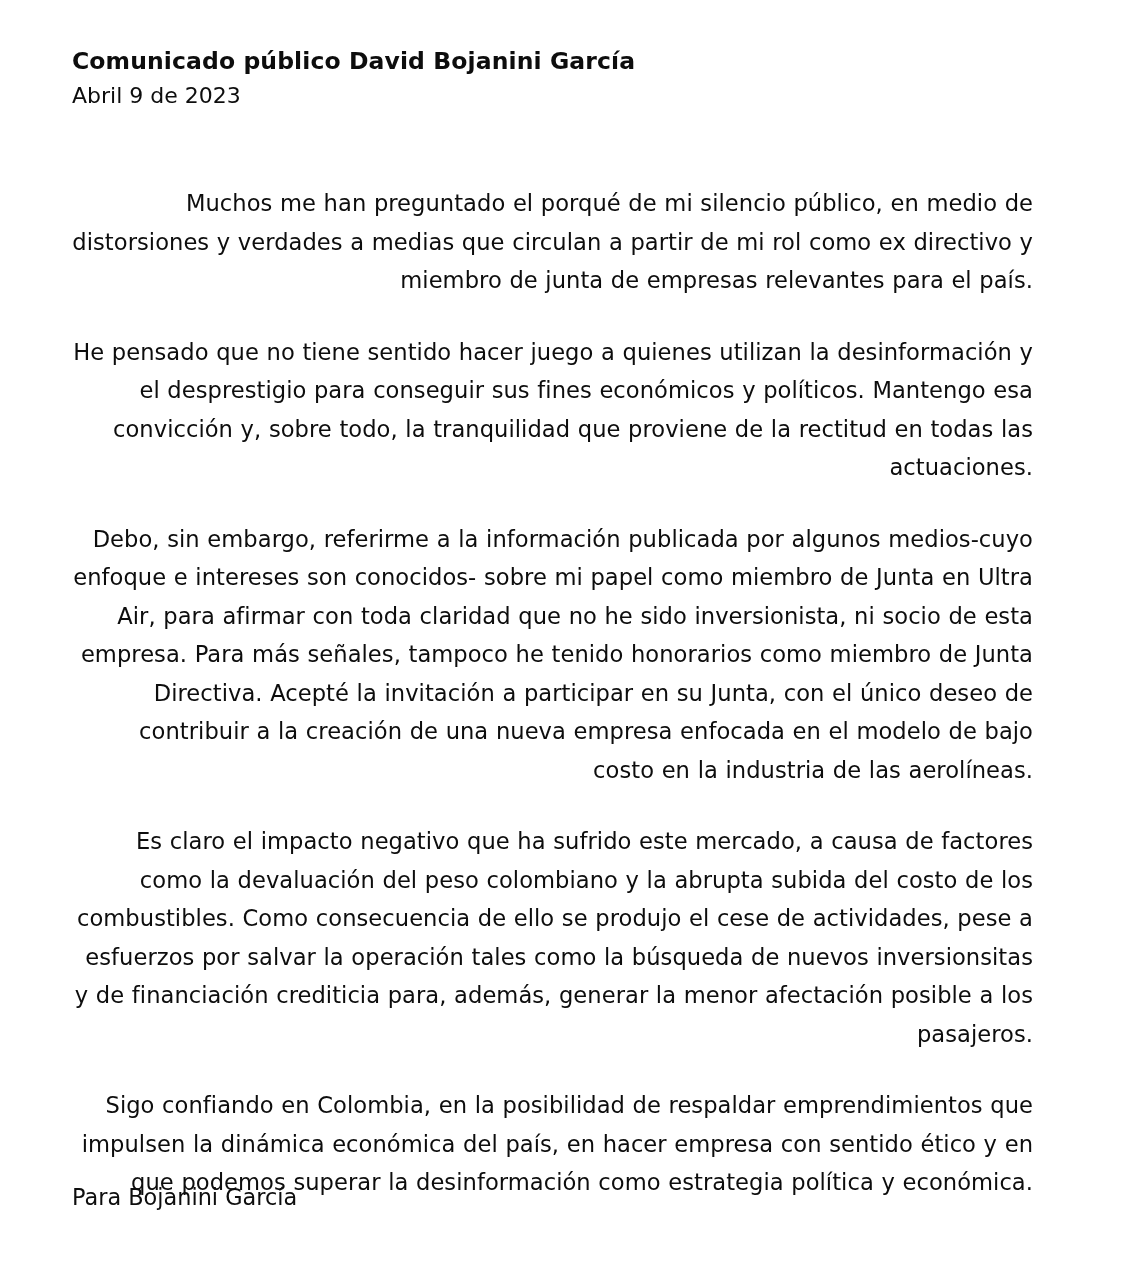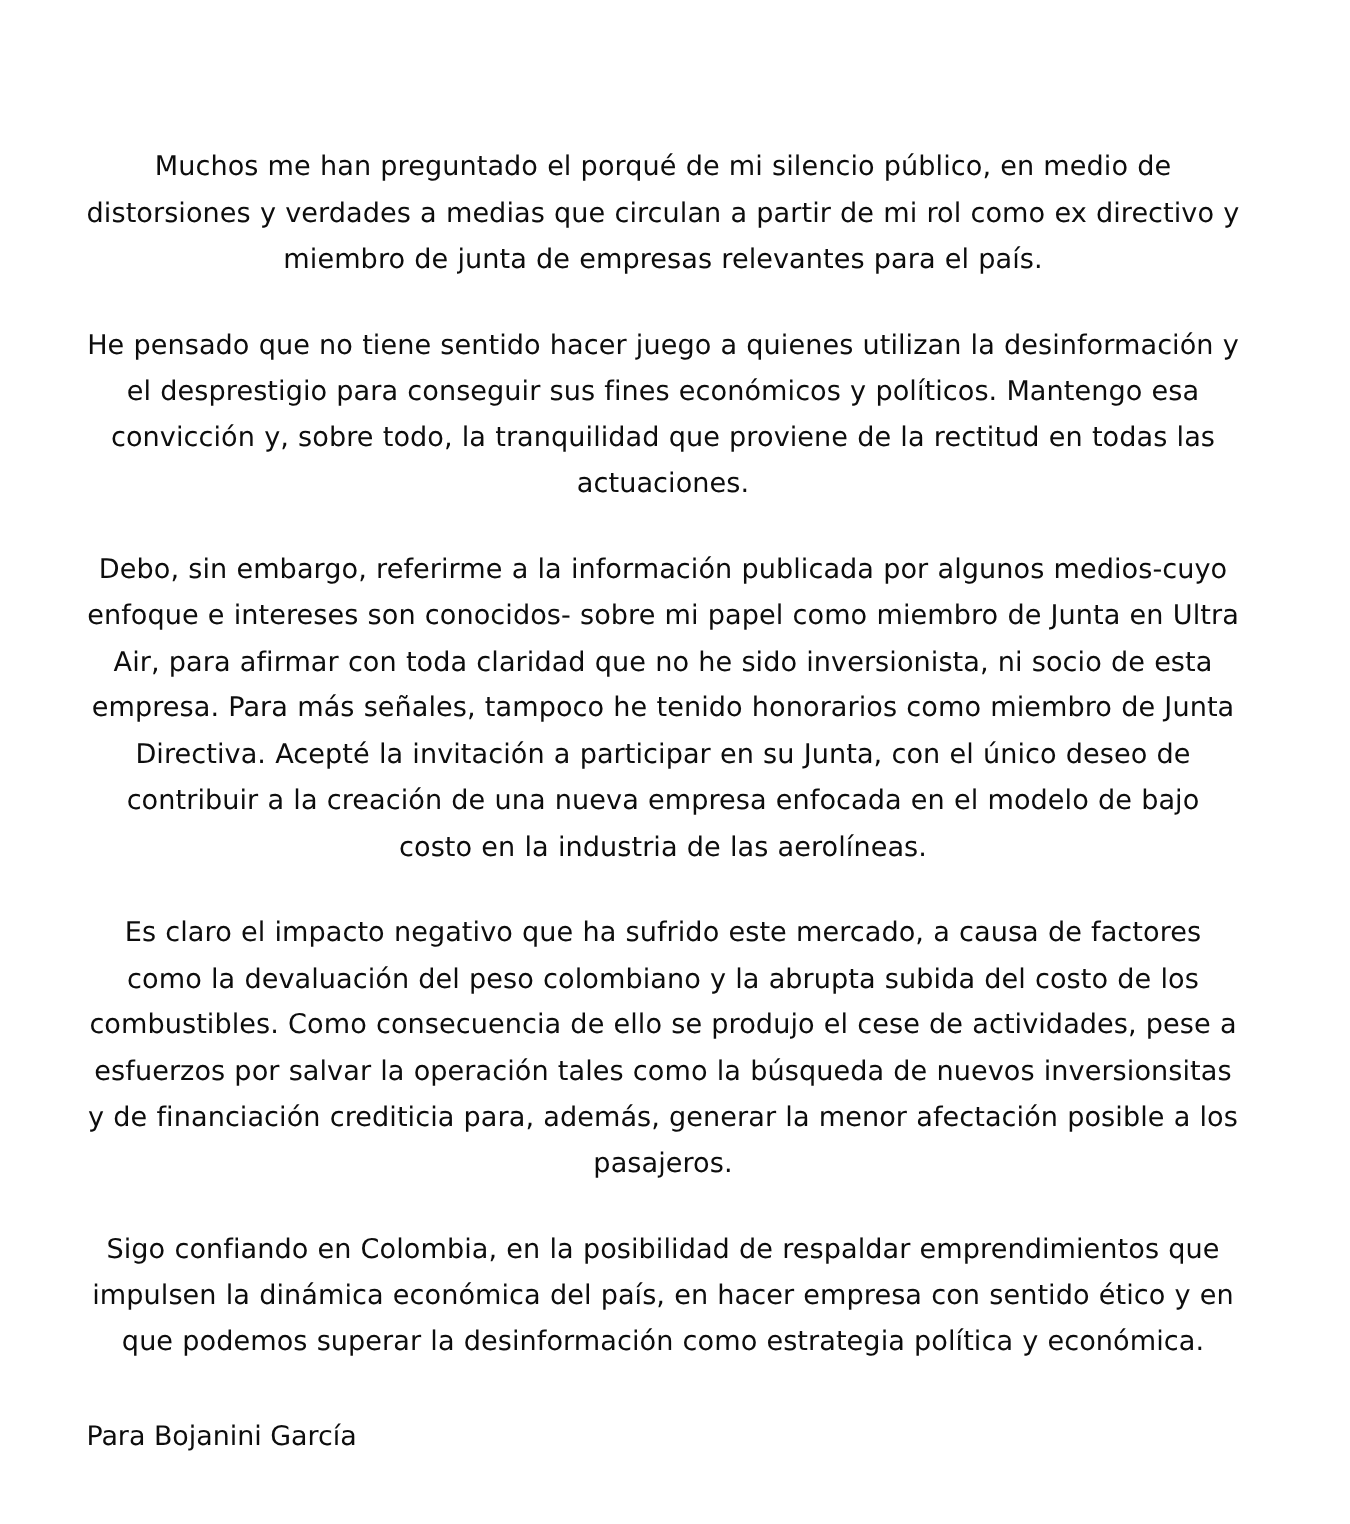--- a/index.html
+++ b/index.html
@@ -39,40 +39,44 @@
     line-height: 1.35;
     margin: 0;
   }
   .body-copy {
     margin-top: 74px;
   }
   .paragraph {
     font-size: 22.6px;
     line-height: 38.5px;
     margin: 0 0 33px 0;
-    text-align: center;
+    text-align: right;
     letter-spacing: 0.05px;
     word-spacing: 0.4px;
   }
   .paragraph:last-child {
     margin-bottom: 0;
   }
   .signature {
     position: absolute;
     left: 72px;
     bottom: 58px;
     font-size: 22.4px;
     line-height: 1.3;
   }
 </style>
 </head>
 <body>
 
 <div class="page">
 
+  <div class="doc-header">
+    <h1 class="doc-title">Comunicado público David Bojanini García</h1>
+    <p class="doc-date">Abril 9 de 2023</p>
+  </div>
 
   <div class="body-copy">
     <p class="paragraph">Muchos me han preguntado el porqué de mi silencio público, en medio de distorsiones y verdades a medias que circulan a partir de mi rol como ex directivo y miembro de junta de empresas relevantes para el país.</p>
     <p class="paragraph">He pensado que no tiene sentido hacer juego a quienes utilizan la desinformación y el desprestigio para conseguir sus fines económicos y políticos. Mantengo esa convicción y, sobre todo, la tranquilidad que proviene de la rectitud en todas las actuaciones.</p>
     <p class="paragraph">Debo, sin embargo, referirme a la información publicada por algunos medios-cuyo enfoque e intereses son conocidos- sobre mi papel como miembro de Junta en Ultra Air, para afirmar con toda claridad que no he sido inversionista, ni socio de esta empresa. Para más señales, tampoco he tenido honorarios como miembro de Junta Directiva. Acepté la invitación a participar en su Junta, con el único deseo de contribuir a la creación de una nueva empresa enfocada en el modelo de bajo costo en la industria de las aerolíneas.</p>
     <p class="paragraph">Es claro el impacto negativo que ha sufrido este mercado, a causa de factores como la devaluación del peso colombiano y la abrupta subida del costo de los combustibles. Como consecuencia de ello se produjo el cese de actividades, pese a esfuerzos por salvar la operación tales como la búsqueda de nuevos inversionsitas y de financiación crediticia para, además, generar la menor afectación posible a los pasajeros.</p>
     <p class="paragraph">Sigo confiando en Colombia, en la posibilidad de respaldar emprendimientos que impulsen la dinámica económica del país, en hacer empresa con sentido ético y en que podemos superar la desinformación como estrategia política y económica.</p>
   </div>
 
   <div class="signature">Para Bojanini García</div>

